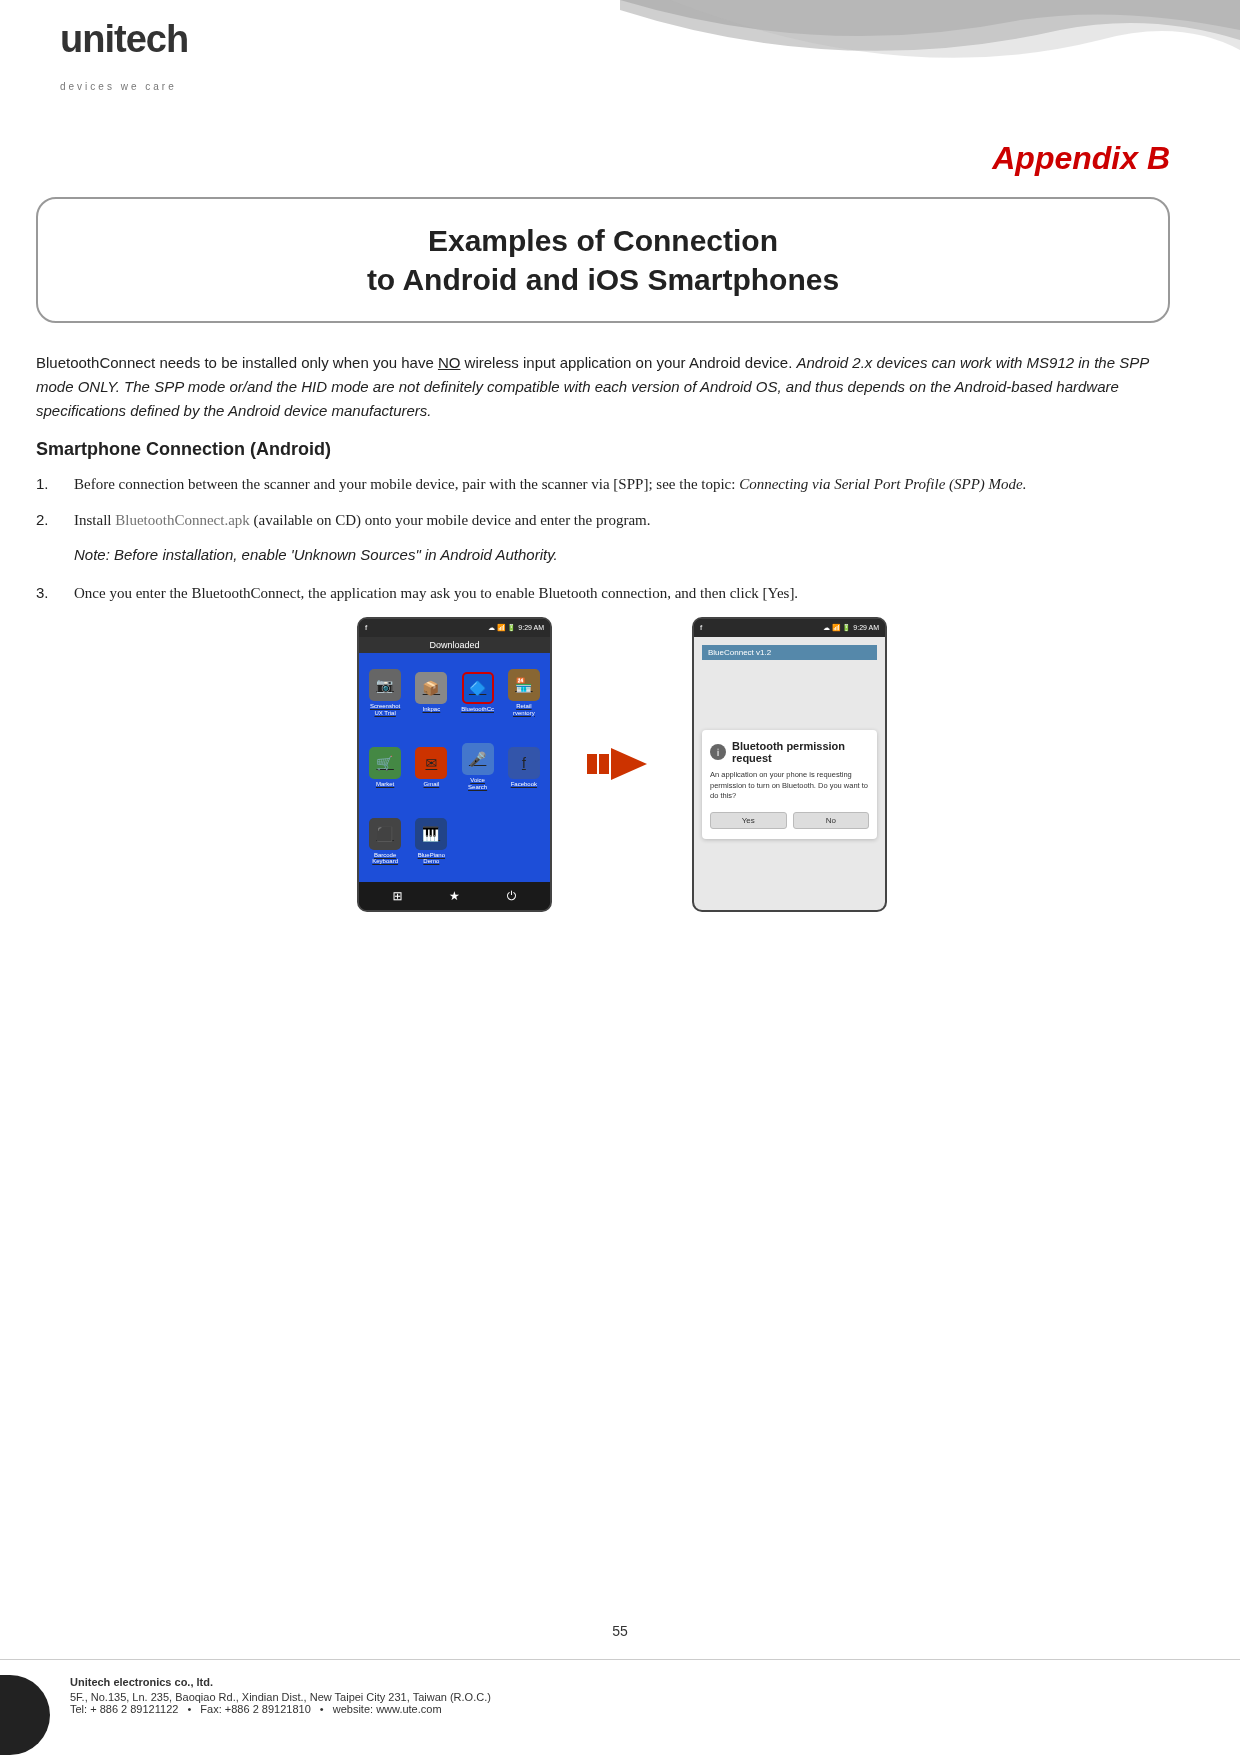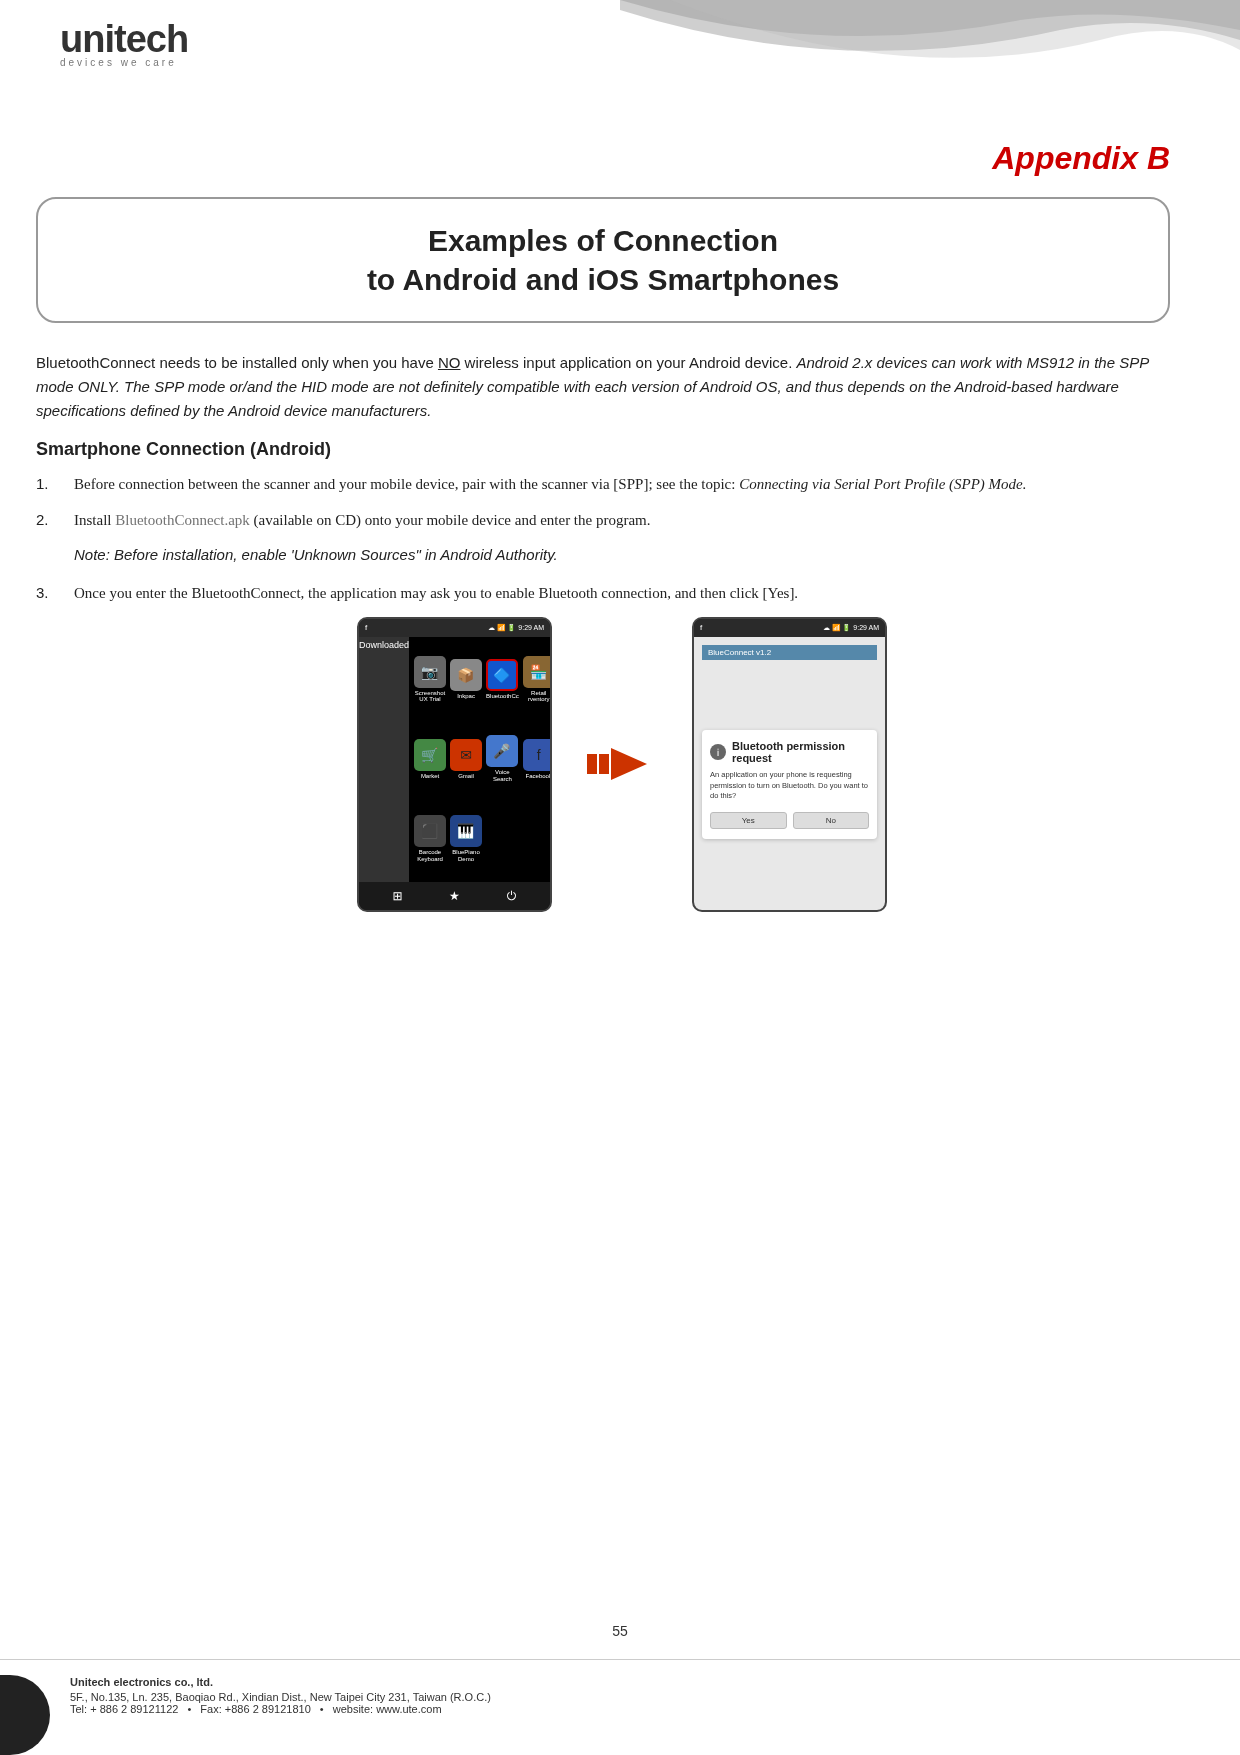--- a/index.html
+++ b/index.html
@@ -20,20 +20,21 @@
       height: 120px;
       background: #fff;
       overflow: hidden;
     }
     .header-logo {
       position: absolute;
       top: 18px;
       left: 60px;
       display: flex;
       flex-direction: column;
+      gap: 24px;
     }
     .logo-text {
       font-size: 38px;
       font-weight: bold;
       color: #333;
       letter-spacing: -1px;
     }
     .logo-subtext {
       font-size: 10px;
       color: #777;
@@ -166,24 +167,25 @@
       padding: 0 6px;
       font-size: 8px;
       color: #fff;
       flex-shrink: 0;
     }
     .status-left { display: flex; gap: 3px; align-items: center; }
     .status-right { display: flex; gap: 2px; align-items: center; font-size: 7px; }
 
     
     .app-screen {
-      background: #000000;
+      background: #1d4ed8;
       flex: 1;
       display: flex;
-      flex-direction: row;
+      flex-direction: column;
+      text-decoration: underline;
     }
     .app-screen-title {
       background: #333;
       color: #fff;
       text-align: center;
       font-size: 9px;
       padding: 3px 0;
     }
     .app-grid {
       display: grid;

